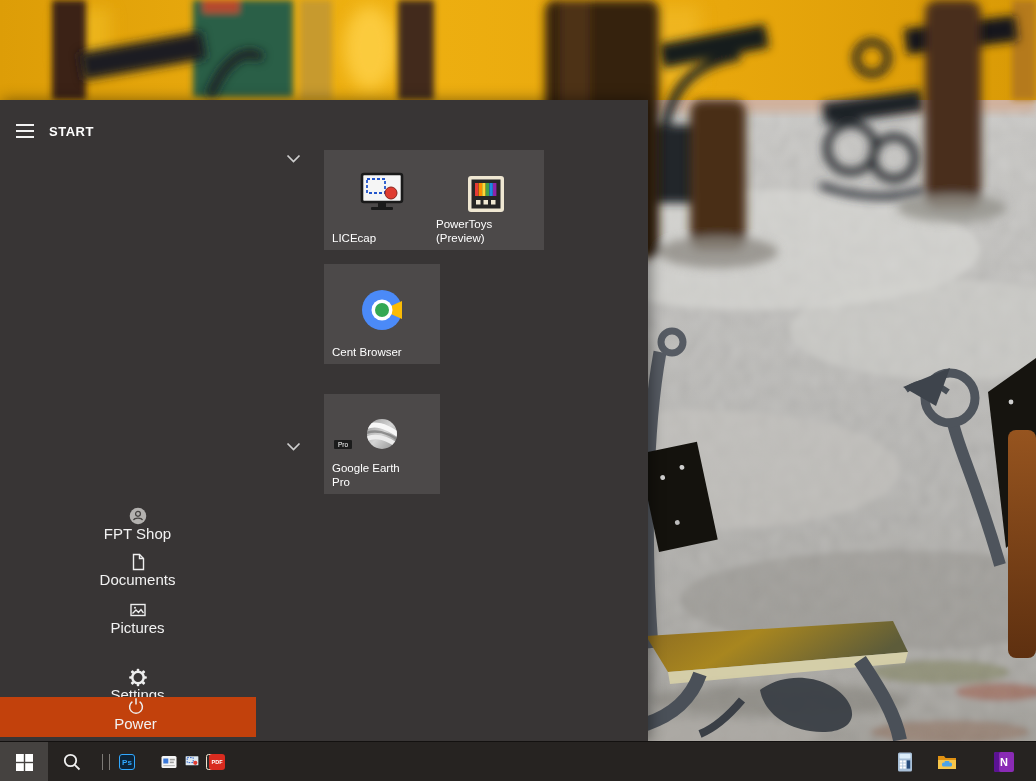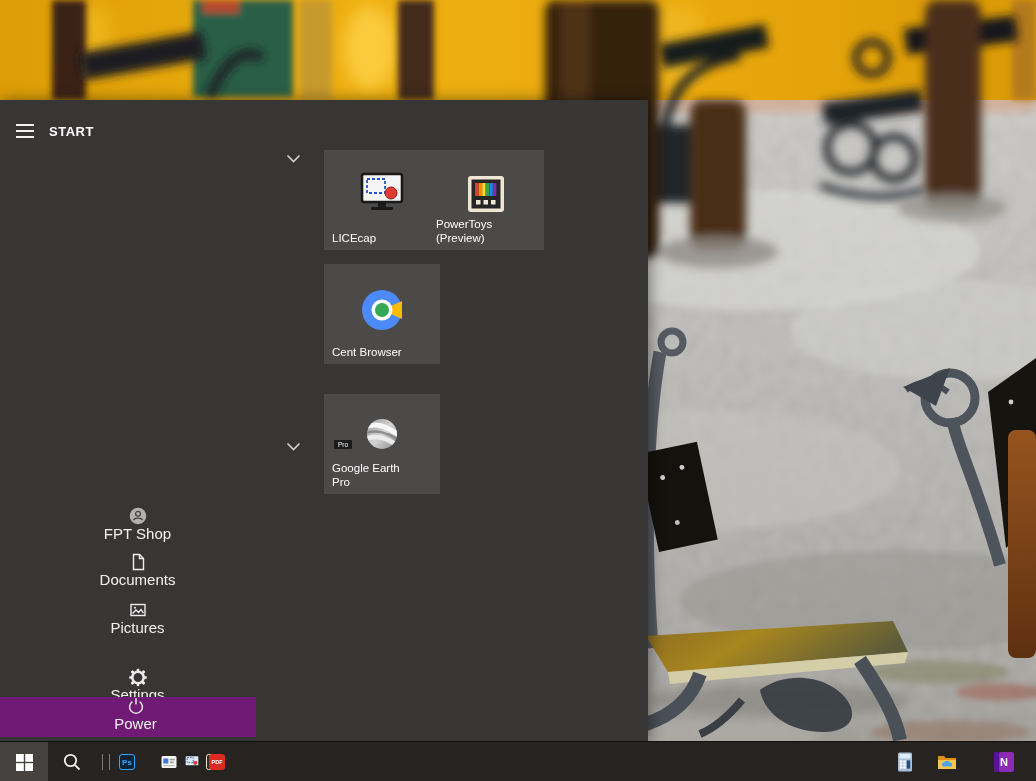--- a/index.html
+++ b/index.html
@@ -16,21 +16,21 @@
   .start-title{position:absolute;left:49px;top:3px;color:#fff;font-size:13px;font-weight:bold;letter-spacing:.5px;}
   .group-chevron{position:absolute;left:286px;width:15px;height:10px;}
   .tile{position:absolute;width:116px;height:100px;background:#4c4949;cursor:pointer;}
   .tile .tlabel{position:absolute;left:8px;bottom:5px;right:6px;color:#fff;font-size:11.5px;line-height:14px;text-align:left;}
   .tile .ticon{position:absolute;left:0;right:0;display:flex;justify-content:center;}
   .earth-badge{position:absolute;left:10px;top:22px;background:rgba(20,20,20,.88);color:#fff;
     font-size:6.5px;padding:1px 4px;border-radius:1px;}
   .menu-item{position:absolute;left:0;width:260px;height:40px;display:flex;align-items:center;cursor:pointer;color:#f2f2f2;flex-direction:column;}
   .menu-item .micon{width:18px;height:18px;margin-left:16px;flex:0 0 18px;display:flex;align-items:center;justify-content:center;}
   .menu-item .mlabel{margin-left:15px;font-size:15px;}
-  .power-row{background:#701a75;width:256px;}
+  .power-row{background:#c2410c;width:256px;}
   .settings-box{position:absolute;left:2px;top:645px;width:221px;height:37px;border:2px solid #1fd05f;pointer-events:none;}
   .anno-arrow{position:absolute;left:234px;top:647px;pointer-events:none;}
   
   .taskbar{position:absolute;left:0;top:741px;width:1036px;height:40px;background:#262321;border-top:1px solid rgba(0,0,0,.5);}
   .tb-btn{position:absolute;top:0;height:40px;display:flex;align-items:center;justify-content:center;cursor:pointer;}
   .start-btn{left:0;width:48px;background:#454240;}
   .search-btn{left:48px;width:48px;}
   .tb-sep{position:absolute;top:12px;width:1px;height:16px;background:#7d7a76;}
   .tb-app{position:absolute;top:12px;width:16px;height:16px;cursor:pointer;padding-left:18px;}
   .tray-app{position:absolute;top:10px;width:20px;height:20px;cursor:pointer;}

